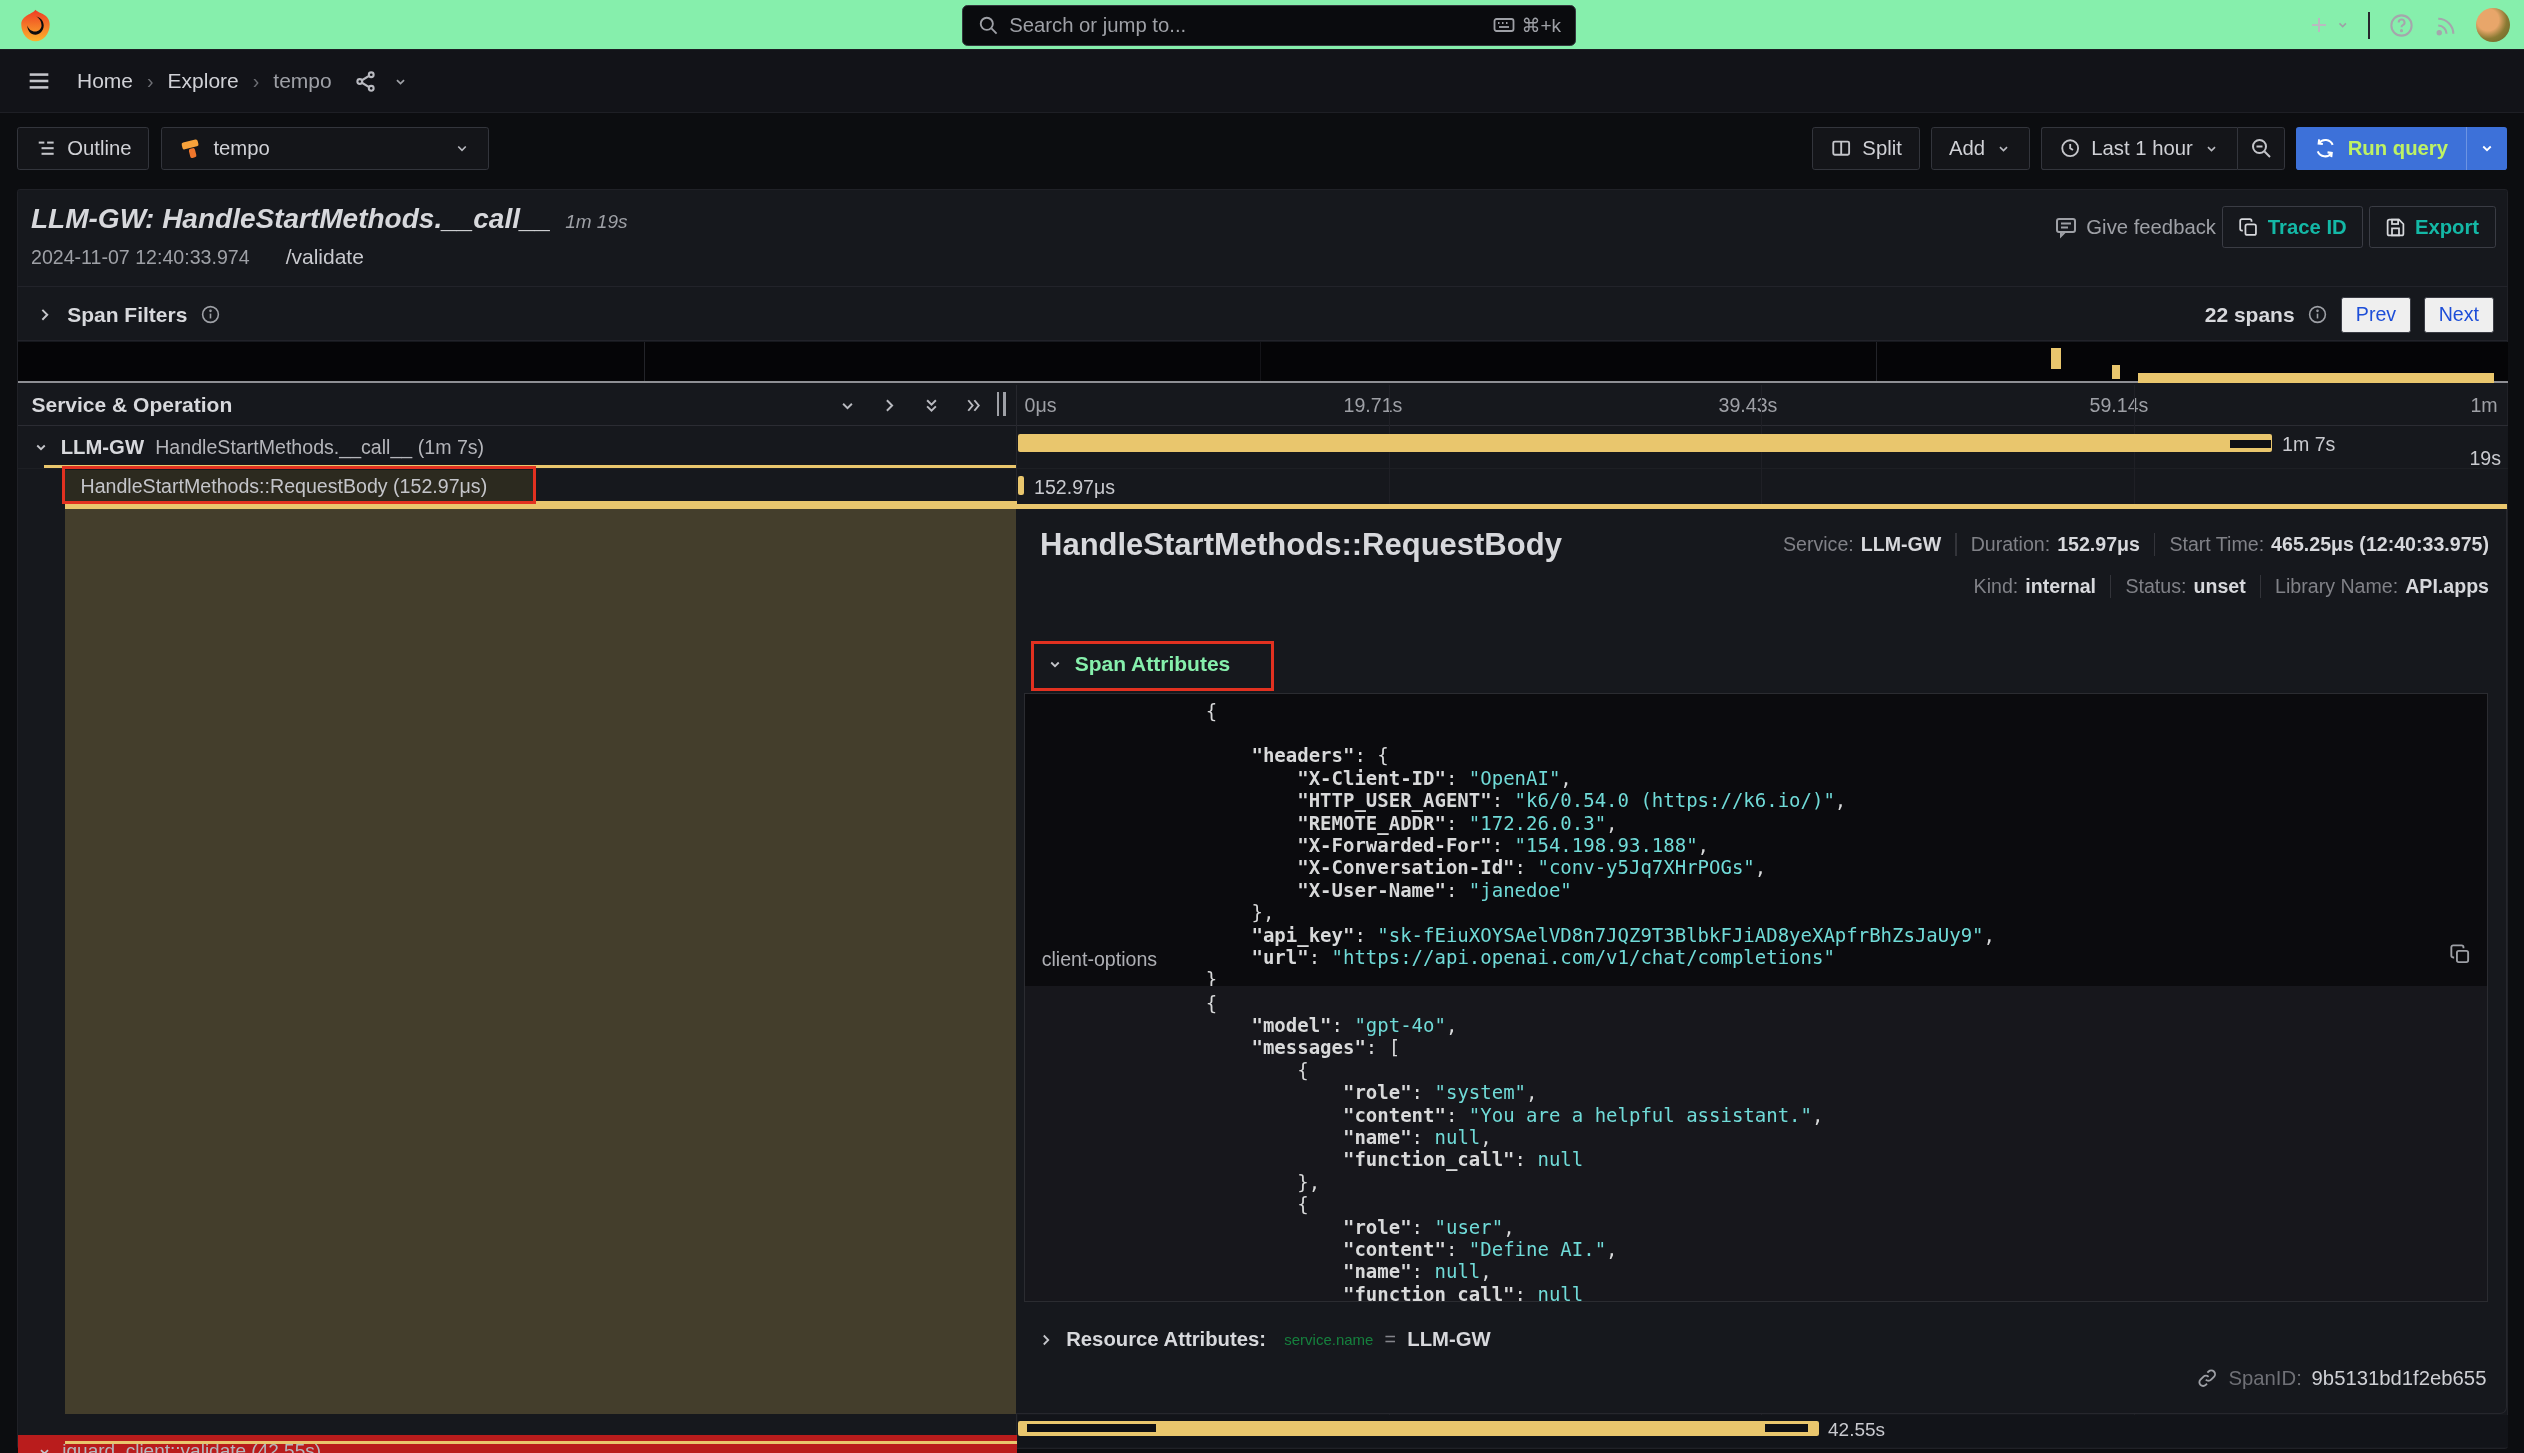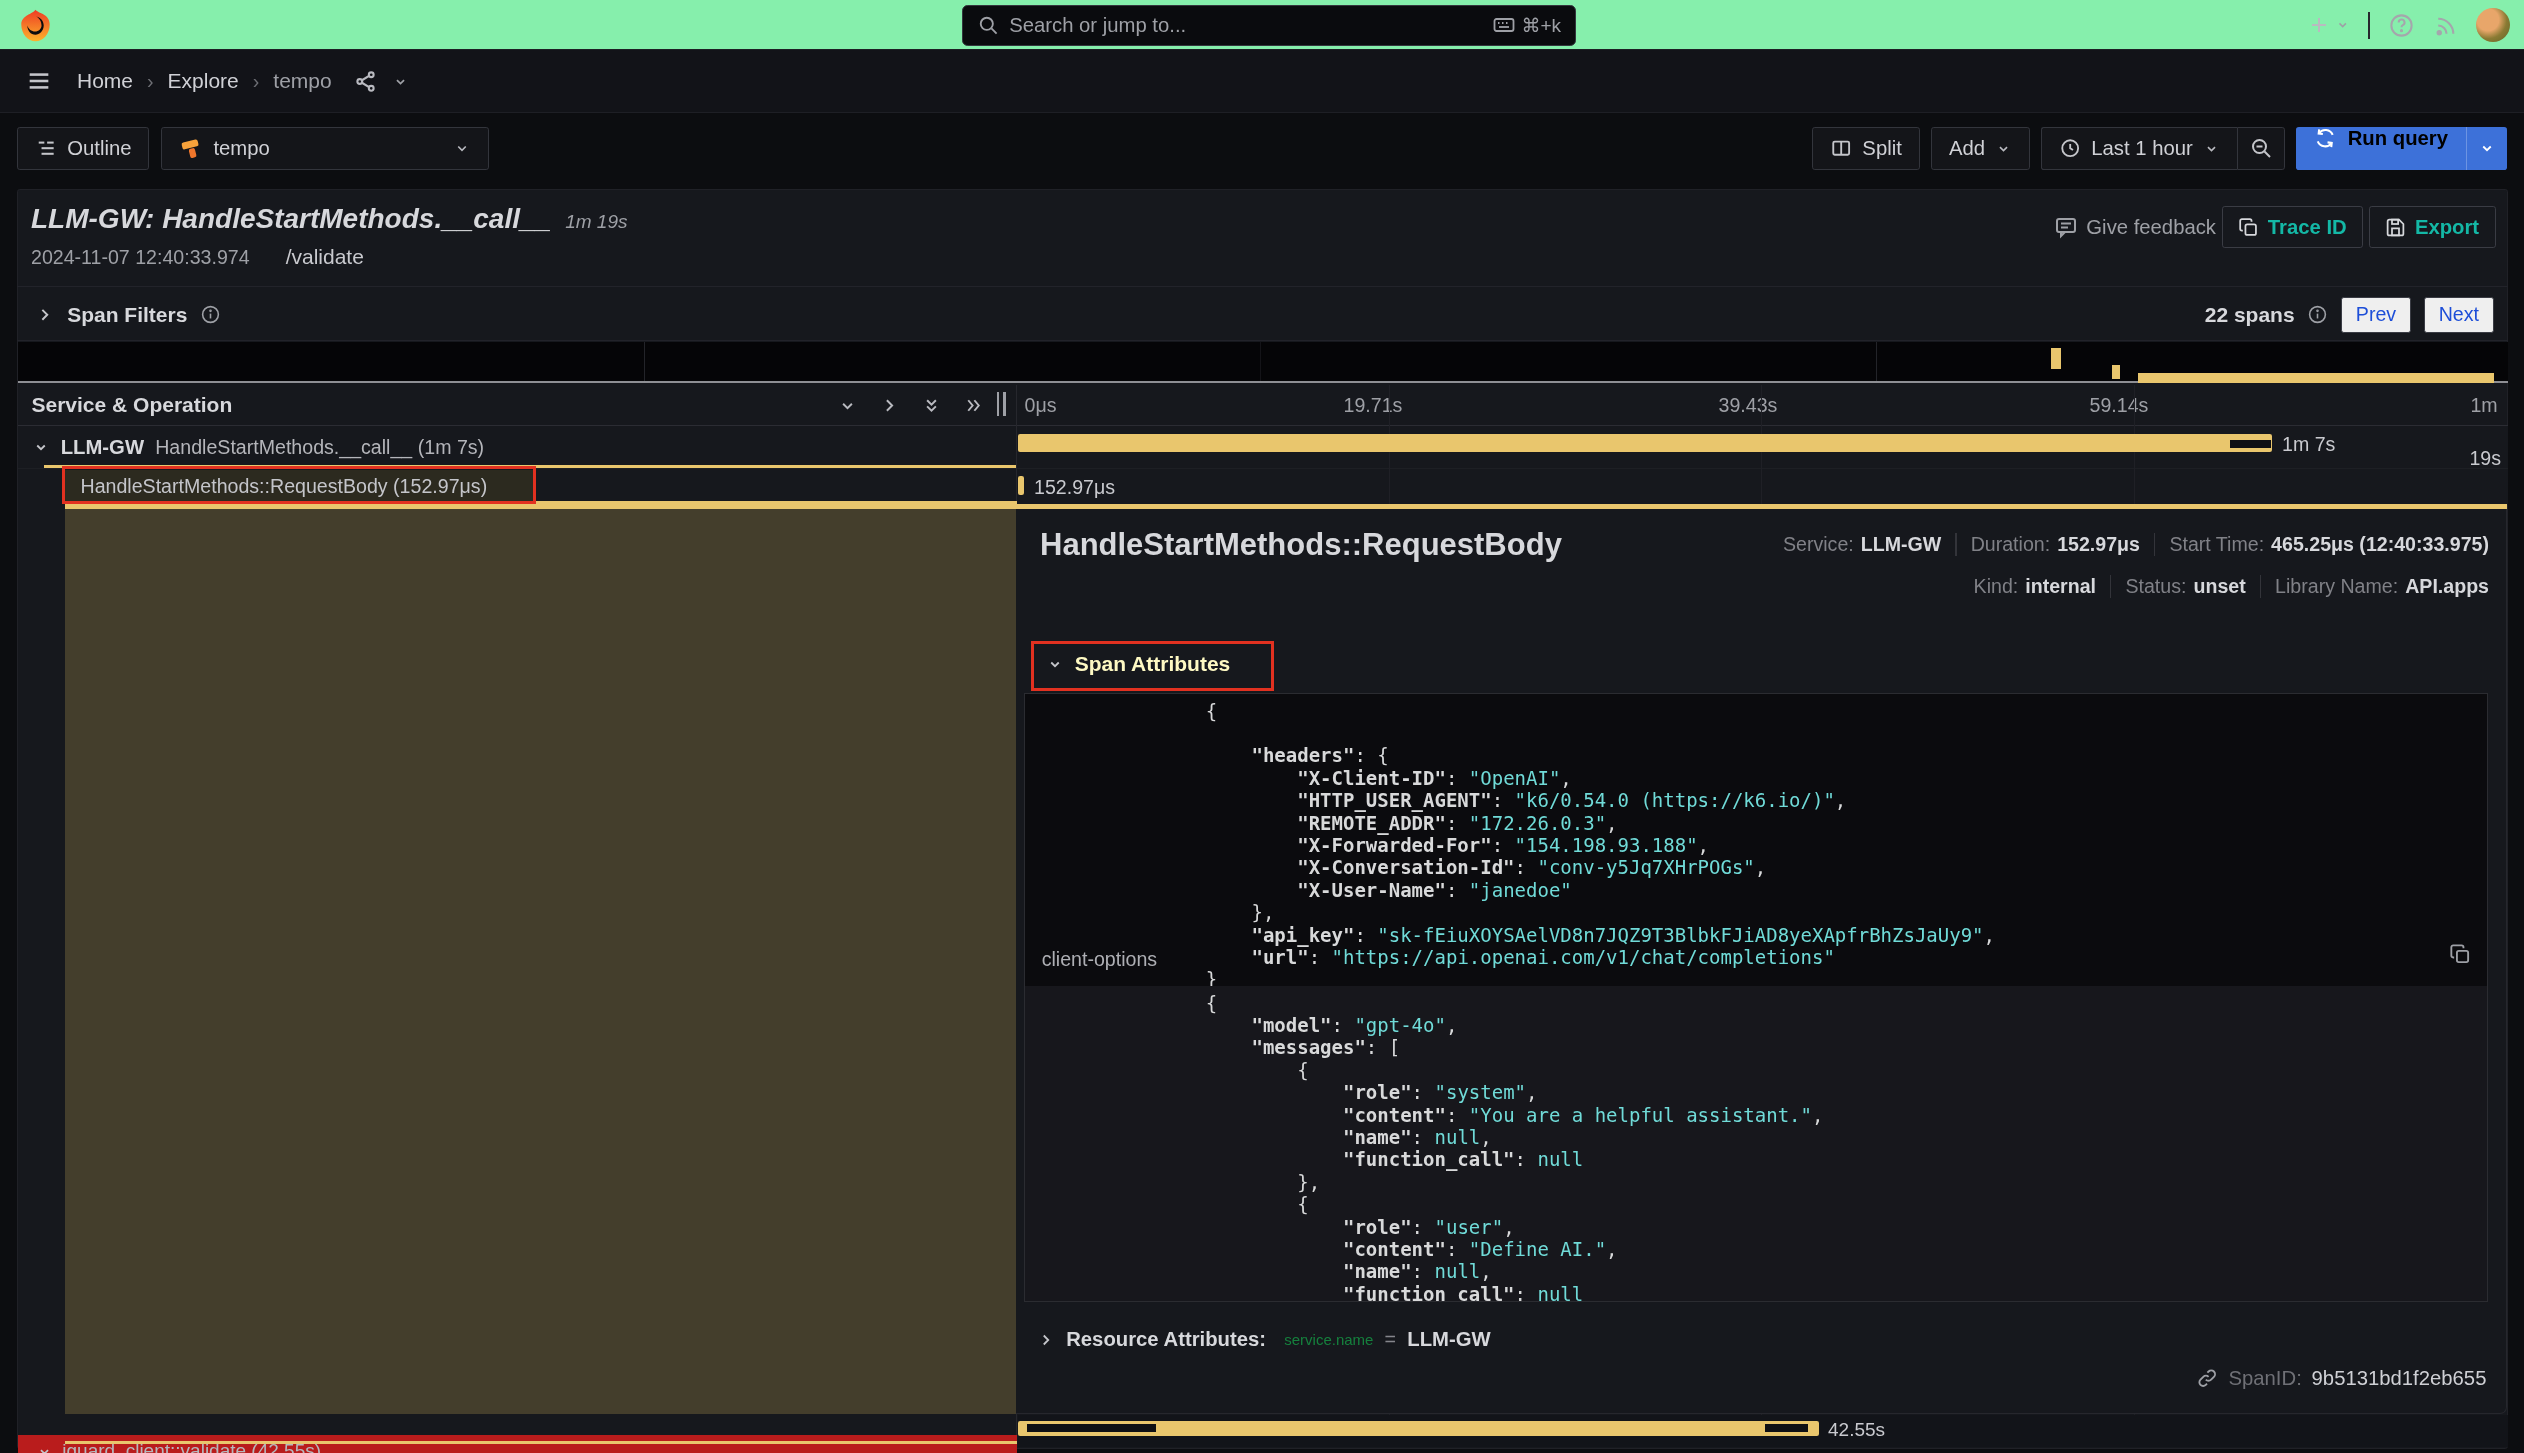--- a/index.html
+++ b/index.html
@@ -37,21 +37,21 @@
     background:#141519; border:1.1px solid #33353c; border-radius:2.8px; color:#d0d1d6; font-size:20.3px; }
   #tb-left { left:17px; top:12.6px; display:flex; gap:11.2px; }
   #ds-picker { width:328px; }
   #ds-picker .grow { flex:1; }
   #tb-right { right:18px; top:12.6px; display:flex; gap:11.2px; }
   .btn-group { display:flex; }
   .btn-group .btn { border-radius:0; border-right-width:0; }
   .btn-group .btn:first-child { border-radius:2.8px 0 0 2.8px; }
   .btn-group .btn:last-child { border-radius:0 2.8px 2.8px 0; border-right-width:1.1px; }
   #run-query { display:flex; background:var(--accent); border-radius:2.8px; overflow:hidden; height:43px; }
-  #run-query .main { display:flex; align-items:flex-start; gap:11.2px; padding:0 18px; color:#000000; font-size:20.3px; font-weight:bold; }
+  #run-query .main { display:flex; align-items:center; gap:11.2px; padding:0 18px; color:#bef264; font-size:20.3px; font-weight:bold; }
   #run-query .caretpart { width:41px; display:flex; align-items:center; justify-content:center; border-left:1.1px solid rgba(255,255,255,.25); }
 
   
   #panel { left:17px; top:189px; width:2491px; height:1260px; background:#16181d; border:0.7px solid #202127; border-radius:2.8px; }
 
   #trace-title-row { left:31px; top:203px; display:flex; align-items:baseline; gap:14px;font-style:italic; }
   #trace-title { font-size:28px; font-weight:bold; color:#d7d8dc; }
   #trace-duration { font-size:19px; color:#9ea0a6; }
   #trace-sub { left:31px; top:245px; display:flex; align-items:baseline; gap:36px; }
   #trace-time { font-size:19.6px; color:#9ea0a6; }
@@ -107,21 +107,21 @@
   #olive-block { left:65px; top:509px; width:952px; height:905px; background:#443e2c; z-index:3; }
 
   
   #detail { left:1016px; top:509px; width:1491px; height:905px; background:#16181d; z-index:3;
     border-right:0.7px solid #26272d; border-bottom:0.7px solid #26272d; border-radius:0 0 7px 0; }
   #detail-title { position:absolute; left:24px; top:18px; font-size:31px; font-weight:bold; color:#d7d8dc; }
   .metaline { position:absolute; right:17px; display:flex; align-items:center; font-size:19.6px; }
   .metaline .lab { color:#808187; } .metaline .val { color:#d7d8dc; font-weight:bold; margin-left:7px; }
   .metaline .pipe { width:1.4px; height:22.4px; background:#33343a; margin:0 14px; }
   #attr-head { position:absolute; left:29.5px; top:143px; display:flex; align-items:center; gap:11.2px; }
-  #attr-head .t { font-size:21px; font-weight:bold; color:#fef9c3; }
+  #attr-head .t { font-size:21px; font-weight:bold; color:#86efac; }
   #attrs { position:absolute; left:7.7px; top:184px; width:1464px; height:609px; border:0.7px solid #2b2c31; overflow:hidden; background:#0b0b0e; }
   .attr-row { position:absolute; left:0; width:100%; }
   #attr-row-a { top:0; height:292px; background:#0b0b0e; }
   #attr-row-b { top:292px; height:317px; background:#17171c; }
   .attr-key { position:absolute; left:17px; bottom:15.4px; font-size:19.6px; color:#aeafb4; }
   .attr-val { position:absolute; left:181px; top:5.6px; font-family:"DejaVu Sans Mono", monospace;
     font-size:19px; line-height:22.4px; color:#d8d9da; white-space:pre; }
   .attr-val .jk { font-weight:bold; color:#d8d9da; }
   .attr-val .jv { color:var(--json); }
   .copy-corner { position:absolute; right:15.4px; bottom:21px; color:#9ea0a6; }

